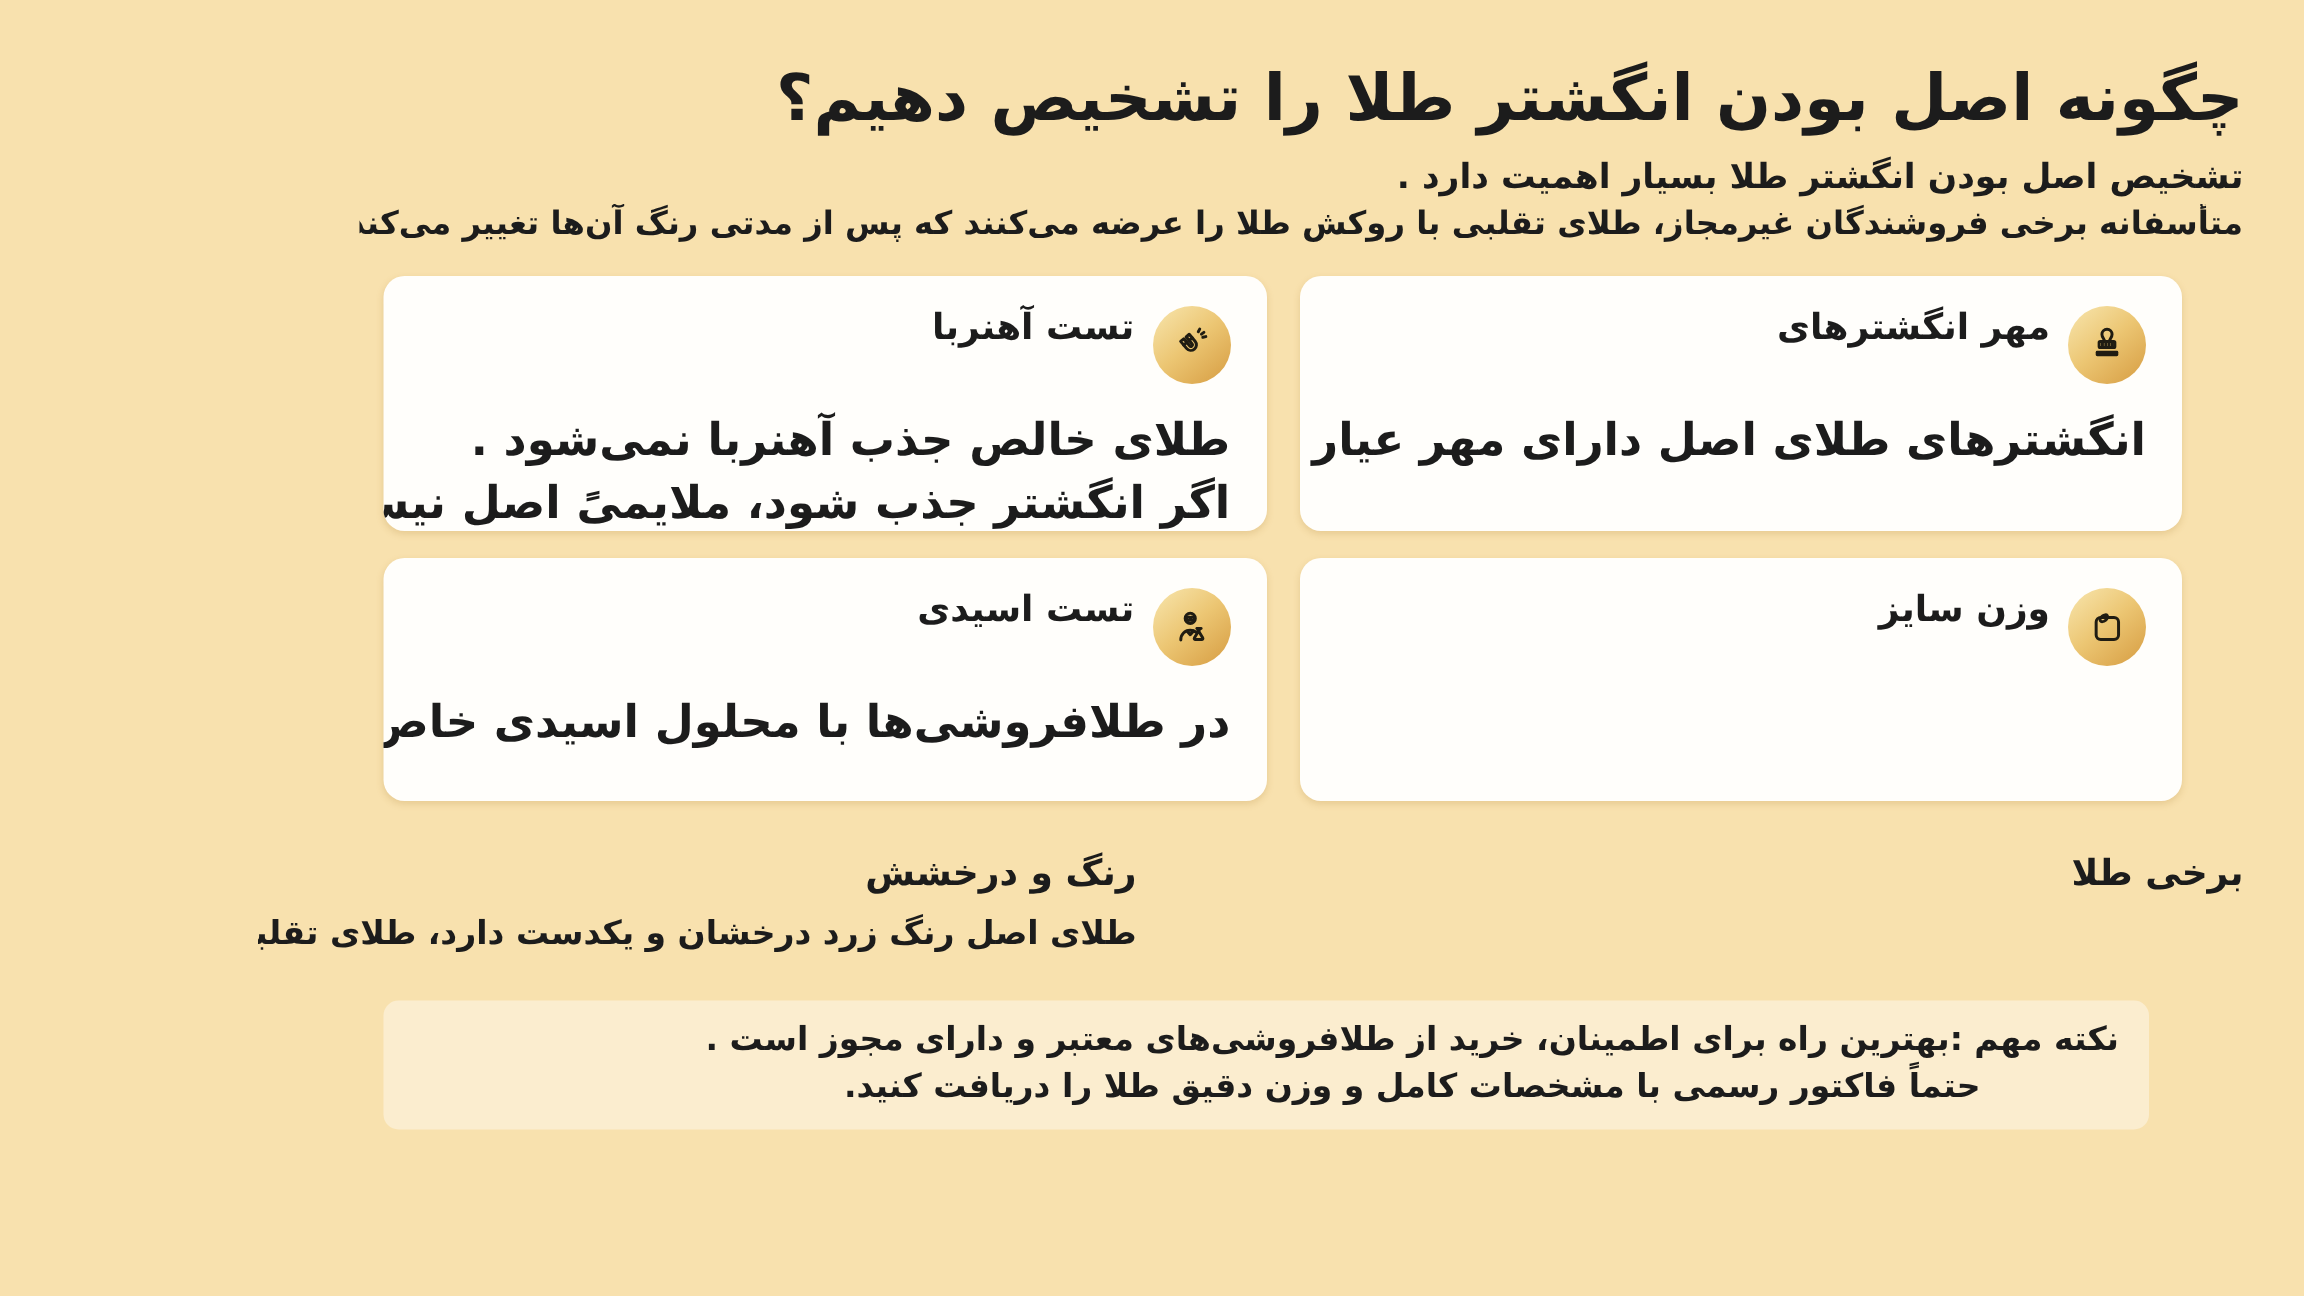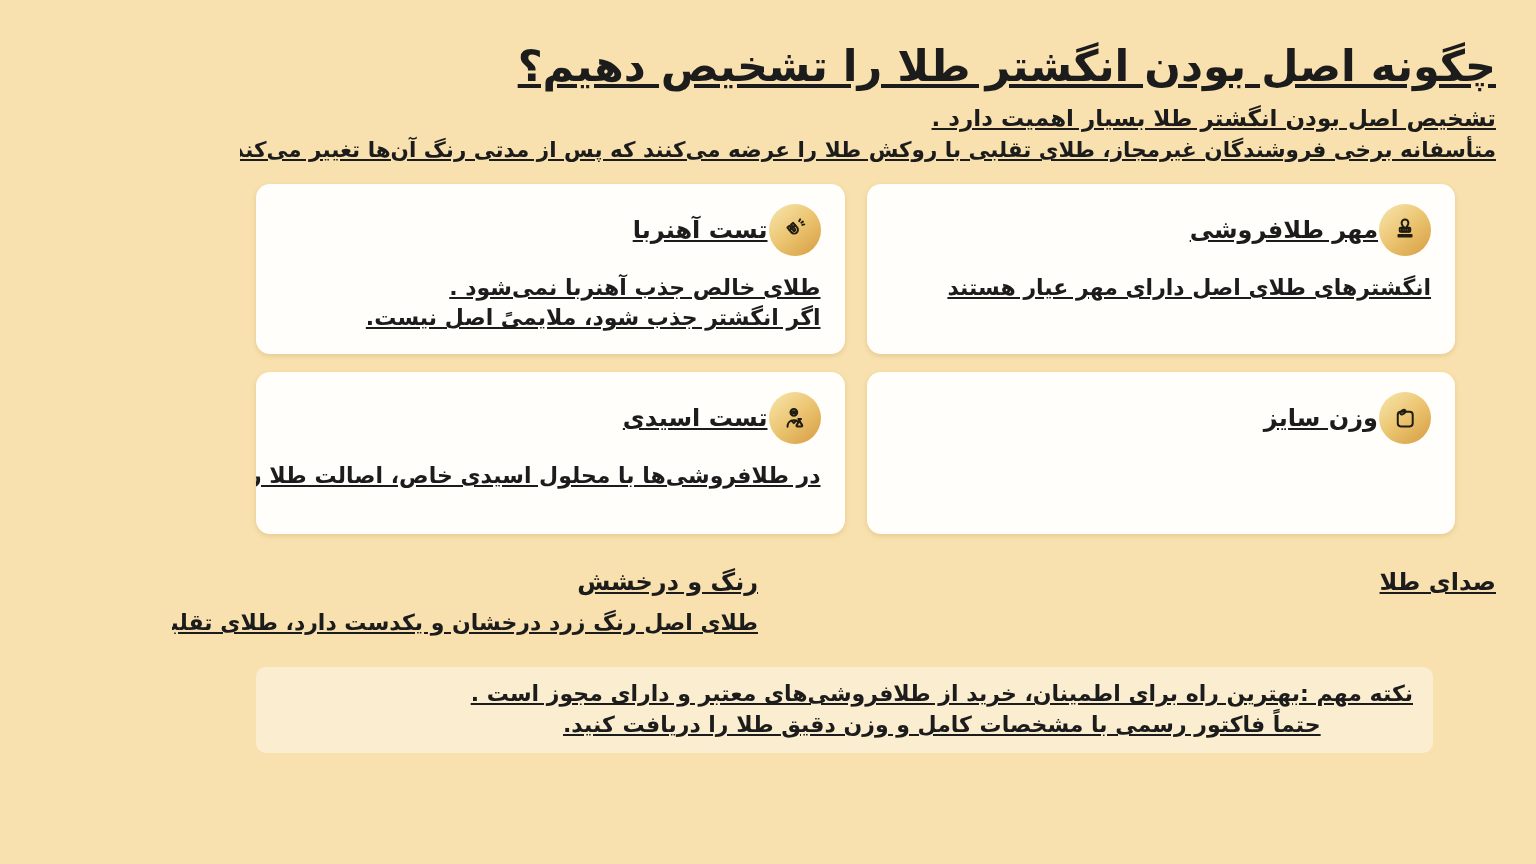--- a/index.html
+++ b/index.html
@@ -14,21 +14,21 @@
   *{box-sizing:border-box;margin:0;padding:0;}
   html,body{width:1536px;height:864px;}
   body{
     background:var(--bg);
     color:var(--ink);
     direction:rtl;
     font-family:"DejaVu Sans","Liberation Sans",sans-serif;
     font-weight:700;
     overflow:hidden;
   }
-  .page{width:1364px;height:864px;padding-top:40px;overflow:hidden;text-decoration:underline;}
+  .page{width:1364px;height:864px;padding-top:40px;overflow:hidden;}
 
   
   .header{padding:0 40px;text-align:right;}
   .page-title{font-size:43px;line-height:1.25;margin-bottom:10px;letter-spacing:-0.5px;}
   .sub{white-space:nowrap;overflow:hidden;margin-left:28px;}
   .sub1{font-size:23px;line-height:1.3;}
   .sub2{font-size:21.5px;line-height:1.3;margin-top:2px;}
 
   
   .cards{
@@ -38,29 +38,29 @@
     grid-template-rows:170px 162px;
     gap:18px 22px;
   }
   .card{
     background:var(--card-bg);
     border-radius:14px;
     padding:20px 24px;
     box-shadow:0 2px 5px rgba(170,125,45,.22);
     overflow:hidden;
   }
-  .card-header{display:flex;align-items:center;gap:1px;}
+  .card-header{display:flex;gap:12px;}
   .icon-circle{
     width:52px;height:52px;border-radius:50%;flex:0 0 52px;
     background:linear-gradient(140deg,var(--gold-light) 8%,var(--gold-mid) 48%,var(--gold-dark) 100%);
     display:flex;align-items:center;justify-content:center;
   }
   .icon-circle svg{width:28px;height:28px;stroke:#201c12;fill:none;stroke-width:1.7;stroke-linecap:round;stroke-linejoin:round;}
   .card-title{font-size:24px;}
-  .card-body{margin-top:17px;font-size:22px;line-height:1.4;}
+  .card-body{margin-top:17px;font-size:30px;line-height:1.4;}
   .card-body .line{white-space:nowrap;}
 
   
   .sections{
     margin:34px 40px 0 36px;
     display:grid;
     grid-template-columns:712px 1fr;
     column-gap:26px;
   }
   .section-title{font-size:24px;margin-bottom:12px;}
@@ -101,21 +101,21 @@
     <section class="card">
       <div class="card-header">
         <div class="icon-circle">
           <svg viewBox="0 0 24 24">
             <path d="M12 3a2.9 2.9 0 0 1 2.9 2.9c0 1.9-1.5 2.5-1.5 4.1h-2.8c0-1.6-1.5-2.2-1.5-4.1A2.9 2.9 0 0 1 12 3z"></path>
             <rect x="7.5" y="10" width="9" height="3.4" rx="0.6"></rect>
             <path d="M9.4 10v3.4M11.3 10v3.4M13.2 10v3.4M15.1 10v3.4"></path>
             <path d="M6.4 16.2h11.2v1.4H6.4z"></path>
           </svg>
         </div>
-        <h2 class="card-title">مهر طلافروشی</h2>
+        <h2 class="card-title">مهر انگشترهای</h2>
       </div>
       <div class="card-body">
         <div class="line">انگشترهای طلای اصل دارای مهر عیار هستند</div>
       </div>
     </section>
 
     <section class="card">
       <div class="card-header">
         <div class="icon-circle">
           <svg viewBox="0 0 24 24">
@@ -164,21 +164,21 @@
       <div class="card-body">
         <div class="line">در طلافروشی‌ها با محلول اسیدی خاص، اصالت طلا را تست می‌کنند.</div>
         <div class="line"></div>
       </div>
     </section>
 
   </div>
 
   <div class="sections">
     <section class="section">
-      <h3 class="section-title">صدای طلا</h3>
+      <h3 class="section-title">برخی طلا</h3>
     </section>
     <section class="section">
       <h3 class="section-title">رنگ و درخشش</h3>
       <p class="section-body">طلای اصل رنگ زرد درخشان و یکدست دارد، طلای تقلبی رنگ مسی دارند.</p>
     </section>
   </div>
 
   <div class="note">
     <div class="note-text">
       <div>نکته مهم :بهترین راه برای اطمینان، خرید از طلافروشی‌های معتبر و دارای مجوز است .</div>

